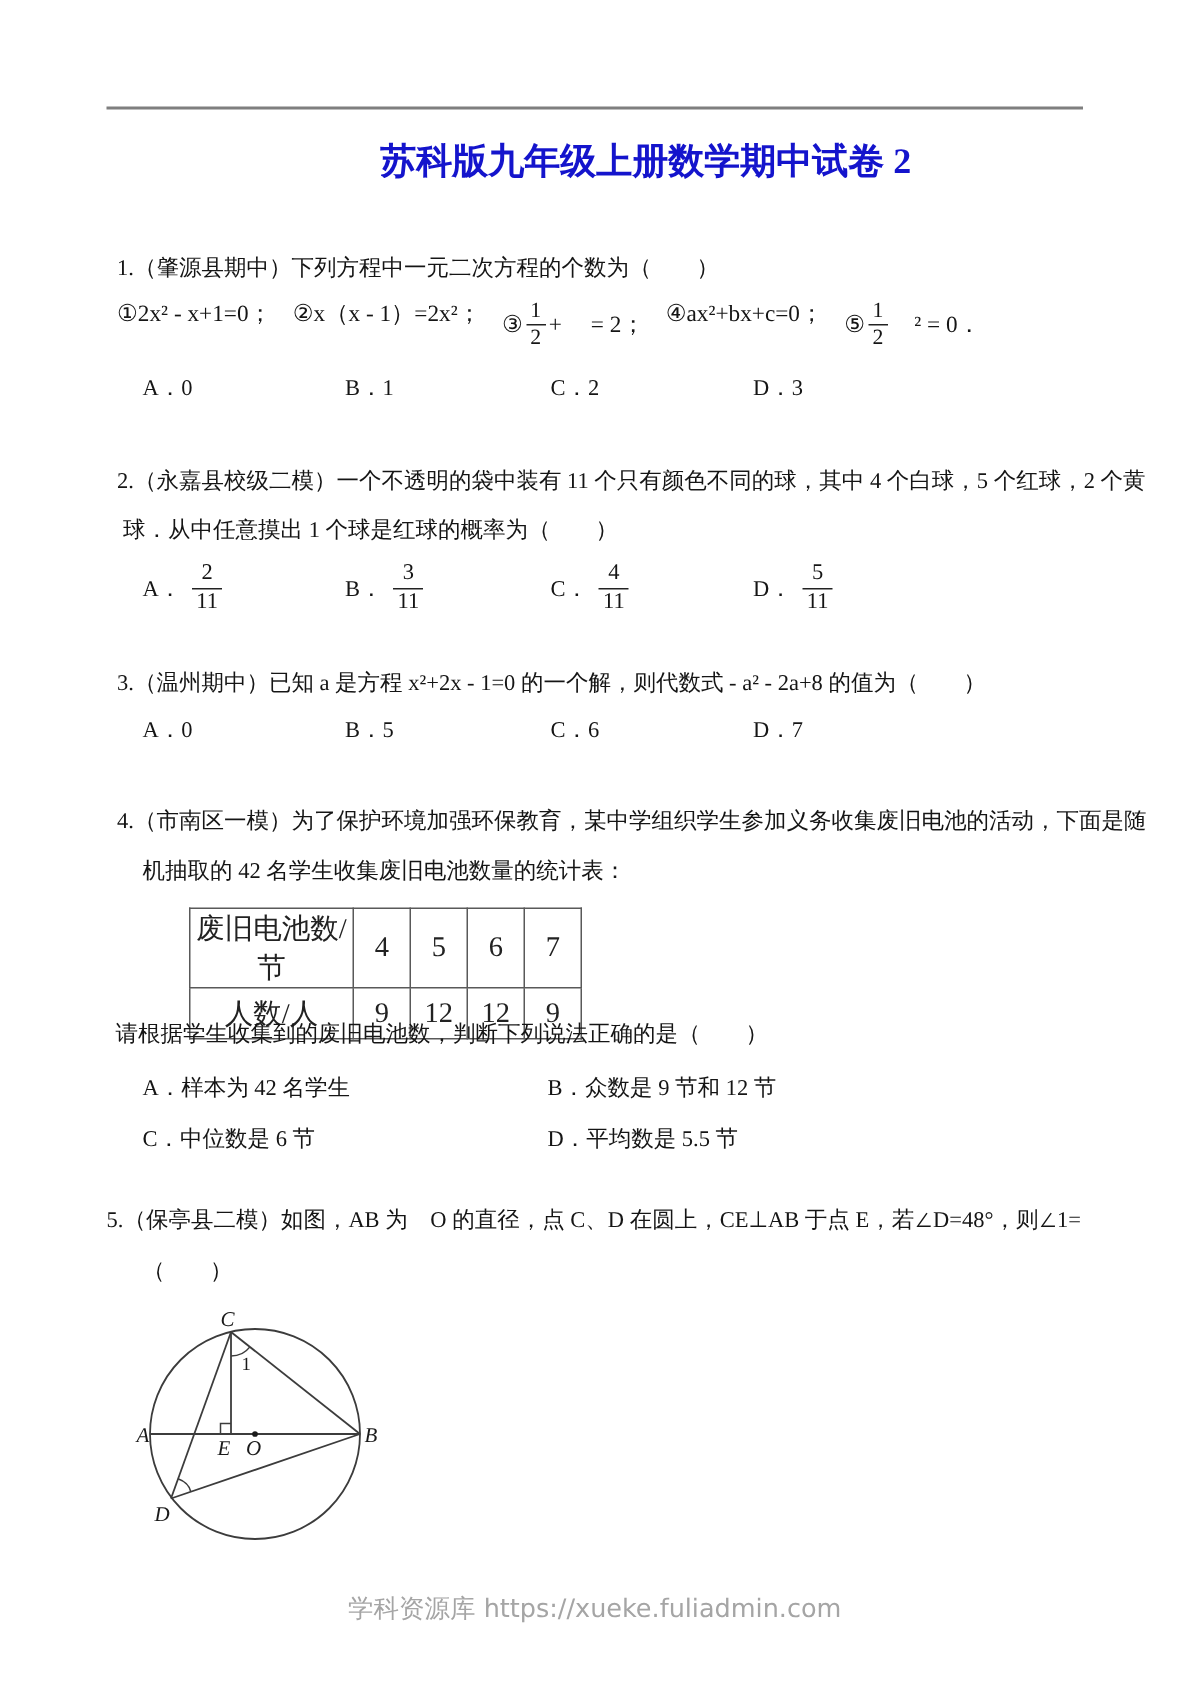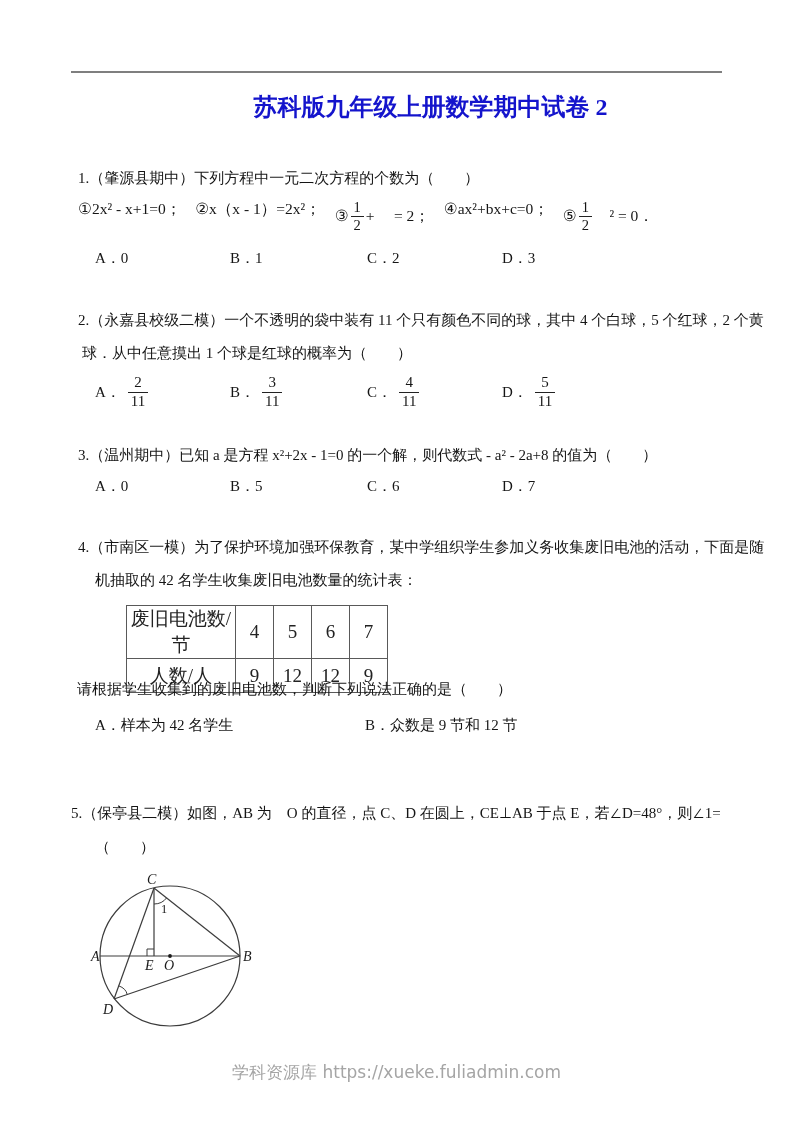--- a/index.html
+++ b/index.html
@@ -129,20 +129,24 @@
       <td>12</td>
       <td>9</td>
     </tr>
   </tbody>
     </table>
   <div class="line" style="left:77px; top:680px;">请根据学生收集到的废旧电池数，判断下列说法正确的是（　　）</div>
   <div class="optrow" style="top:716px;">
     <span class="opt c1">A．样本为 42 名学生</span>
     <span class="opt cB">B．众数是 9 节和 12 节</span>
   </div>
+  <div class="optrow" style="top:750px;">
+    <span class="opt c1">C．中位数是 6 节</span>
+    <span class="opt cB">D．平均数是 5.5 节</span>
+  </div>
 
   <div class="line" style="left:71px; top:804px;">5.（保亭县二模）如图，AB 为　O 的直径，点 C、D 在圆上，CE⊥AB 于点 E，若∠D=48°，则∠1=</div>
   <div class="line" style="left:95px; top:838px;">（　　）</div>
 
   <svg class="diagram" width="172" height="160" viewBox="0 0 172 160">
     <g fill="none" stroke="#3c3c3c" stroke-width="1.2">
       <circle cx="80" cy="84" r="70"></circle>
       <line x1="10" y1="84" x2="150" y2="84"></line>
       <line x1="64" y1="16" x2="64" y2="84"></line>
       <line x1="64" y1="16" x2="150" y2="84"></line>

